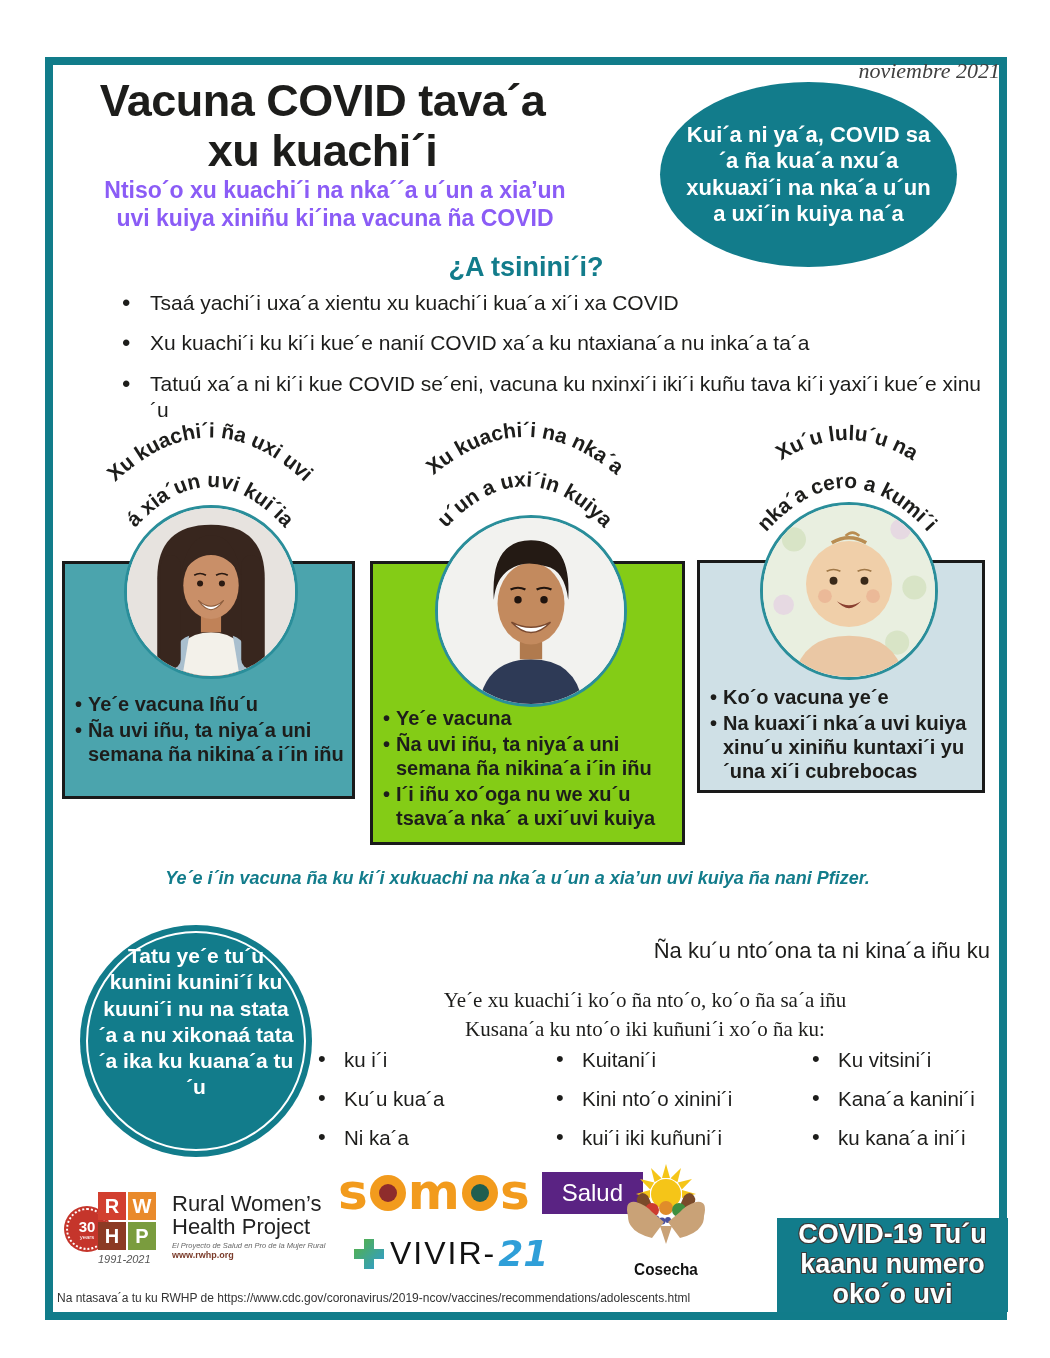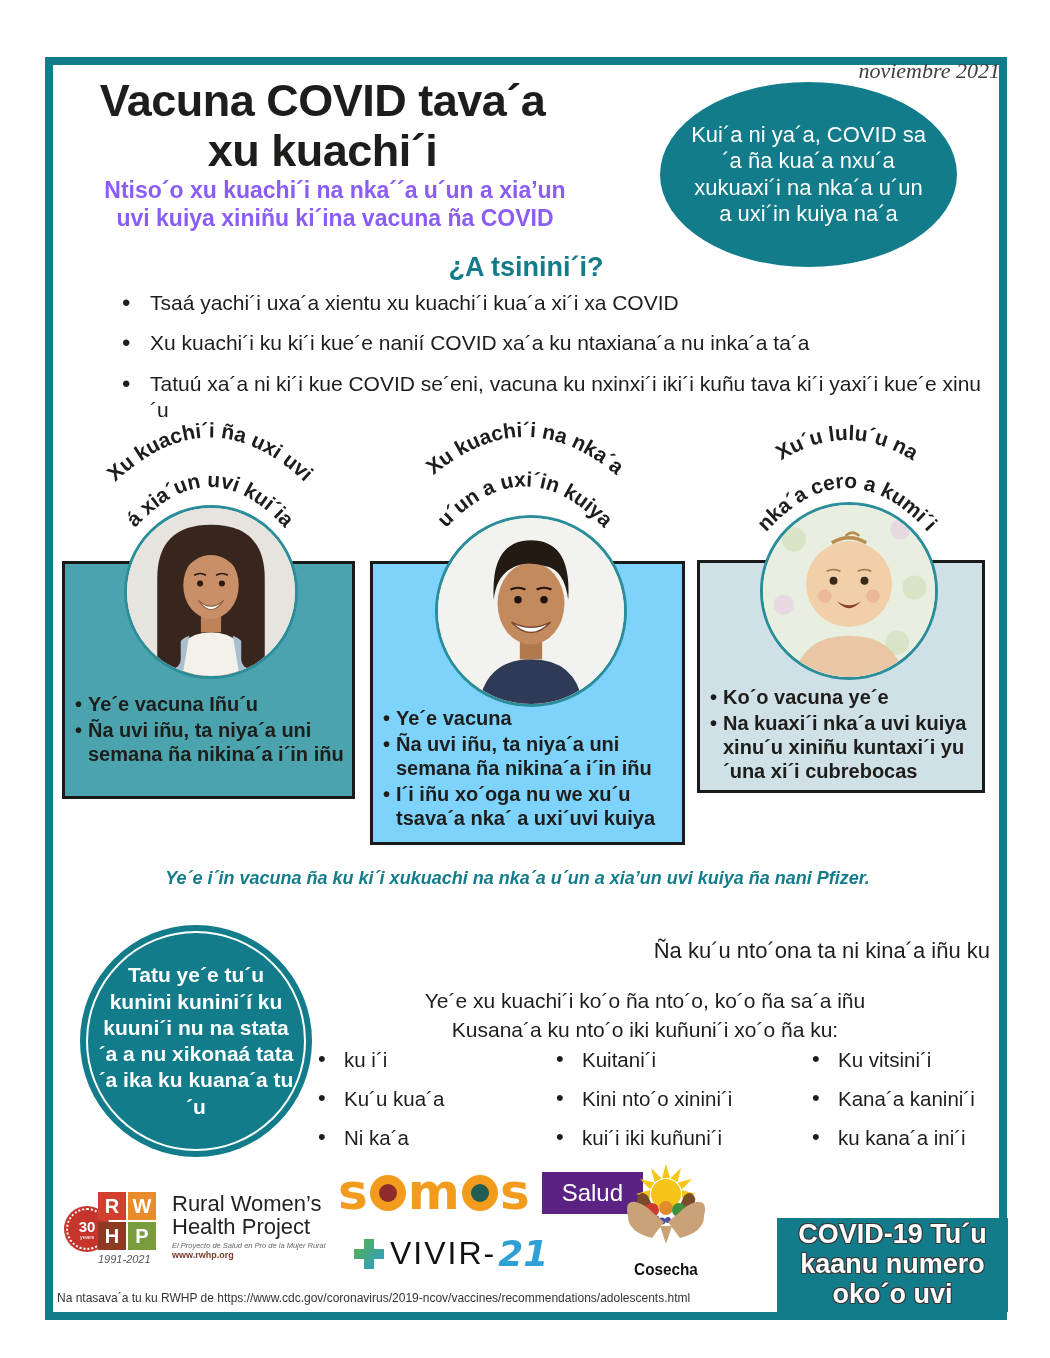--- a/index.html
+++ b/index.html
@@ -10,21 +10,21 @@
   .abs{position:absolute;z-index:2;}
 
   .date{top:58px;right:50px;font-family:"Liberation Serif",serif;font-style:italic;
         font-size:22px;color:#404040;}
   .title{left:50px;top:76px;width:545px;text-align:center;font-weight:700;
          font-size:45px;line-height:1.12;letter-spacing:-0.5px;color:#1d1d1b;}
   .subtitle{left:55px;top:176px;width:560px;text-align:center;font-weight:700;
             font-size:23px;line-height:1.22;color:#8b5cf6;}
   .info-bubble{left:660px;top:82px;width:297px;height:185px;background:#127c8b;
                border-radius:50%;display:flex;align-items:center;justify-content:center;
-               text-align:center;color:#fff;font-weight:400;font-size:22px;line-height:1.2;
+               text-align:center;color:#fff;font-weight:700;font-size:22px;line-height:1.2;
                padding:10px 26px;box-sizing:border-box;}
   .question{left:45px;top:252px;width:962px;text-align:center;font-weight:700;
             font-size:27px;color:#127c8b;}
   .intro-list{left:118px;top:290px;width:880px;list-style:none;margin:0;padding:0;
               font-size:21px;line-height:1.25;}
   .intro-list li{position:relative;padding-left:32px;margin-bottom:14px;}
   .intro-list li::before{content:"\2022";position:absolute;left:4px;top:-2px;font-size:24px;}
 
   .arc-svg{top:375px;width:310px;height:210px;pointer-events:none;z-index:3;}
   .arc-svg text{font-family:"Liberation Sans",sans-serif;font-weight:700;font-size:21px;fill:#1d1d1b;}
@@ -34,27 +34,27 @@
 
   .group-box{box-sizing:border-box;border:3px solid #1a1a1a;z-index:2;}
   .group-box ul{list-style:none;margin:0;padding:0;font-weight:700;font-size:20px;line-height:1.2;}
   .group-box li{position:relative;padding-left:13px;margin-bottom:2px;}
   .group-box li::before{content:"\2022";position:absolute;left:0;top:0;}
 
   .pfizer{left:45px;top:868px;width:945px;text-align:center;font-weight:700;font-style:italic;
           font-size:18px;color:#127c8b;}
 
   .warning-bubble{left:80px;top:925px;width:232px;height:232px;background:#127c8b;border-radius:50%;
-                  display:flex;align-items:center;justify-content:center;text-align:center;
+                  display:flex;align-items:flex-start;justify-content:center;text-align:center;
                   color:#fff;font-weight:700;font-size:21px;line-height:1.25;
                   padding:18px;box-sizing:border-box;}
   .warning-bubble::before{content:"";position:absolute;inset:6px;border:2px solid #fff;border-radius:50%;}
 
   .se-heading{left:300px;top:938px;width:690px;text-align:right;font-weight:400;font-size:22px;}
-  .se-intro{left:300px;top:986px;width:690px;text-align:center;font-size:21px;line-height:1.4;}
+  .se-intro{left:300px;top:986px;width:690px;text-align:center;font-size:21px;line-height:1.4;font-family:Liberation Serif, serif;}
   .symptoms{list-style:none;margin:0;padding:0;font-size:20.5px;top:1048px;}
   .symptoms li{position:relative;padding-left:26px;margin-bottom:15px;}
   .symptoms li::before{content:"\2022";position:absolute;left:0;top:-2px;font-size:22px;}
 
   
   .rwhp{left:66px;top:1192px;display:flex;align-items:flex-start;z-index:2;}
   .rwhp-mark{position:relative;width:104px;height:86px;}
   .rwhp-badge{position:absolute;left:0;top:16px;width:38px;height:38px;border-radius:50%;
               background:#c5352b;color:#fff;display:flex;flex-direction:column;align-items:center;
               justify-content:center;line-height:1;border:2px dotted #fff;box-shadow:0 0 0 2px #c5352b;}
@@ -171,21 +171,21 @@
       <rect x="44" y="62" width="12" height="14" fill="#b07a4e"></rect>
       <ellipse cx="50" cy="46" rx="18" ry="22" fill="#c38a5e"></ellipse>
       <path d="M30 44 Q28 12 50 12 Q72 12 70 44 Q68 28 58 26 Q46 22 38 28 Q31 33 30 44 Z" fill="#241a14"></path>
       <circle cx="43" cy="44" r="2" fill="#20140e"></circle>
       <circle cx="57" cy="44" r="2" fill="#20140e"></circle>
       <path d="M39 38.5 Q43 36.5 47 38.5" stroke="#20140e" stroke-width="1.2" fill="none"></path>
       <path d="M53 38.5 Q57 36.5 61 38.5" stroke="#20140e" stroke-width="1.2" fill="none"></path>
       <path d="M39.5 56 Q50 67 60.5 56 Q50 61.5 39.5 56 Z" fill="#fff" stroke="#7a4a30" stroke-width="0.8"></path>
     </svg>
   </div>
-  <div class="abs group-box" style="left:370px;top:561px;width:315px;height:284px;background:#7dd3fc;padding:142px 8px 8px 10px;">
+  <div class="abs group-box" style="left:370px;top:561px;width:315px;height:284px;background:#84cc16;padding:142px 8px 8px 10px;">
     <ul>
       <li>Ye´e vacuna</li>
       <li>Ña uvi iñu, ta niya´a uni semana ña nikina´a i´in iñu</li>
       <li>I´i iñu xo´oga nu we xu´u tsava´a nka´ a  uxi´uvi kuiya</li>
     </ul>
   </div>
 
   <svg class="abs arc-svg" style="left:692px;" viewBox="0 0 310 210">
     <path id="arc3a" d="M 14 160 Q 155 -30 296 160" fill="none"></path>
     <path id="arc3b" d="M 44 196 Q 155 30 266 196" fill="none"></path>

